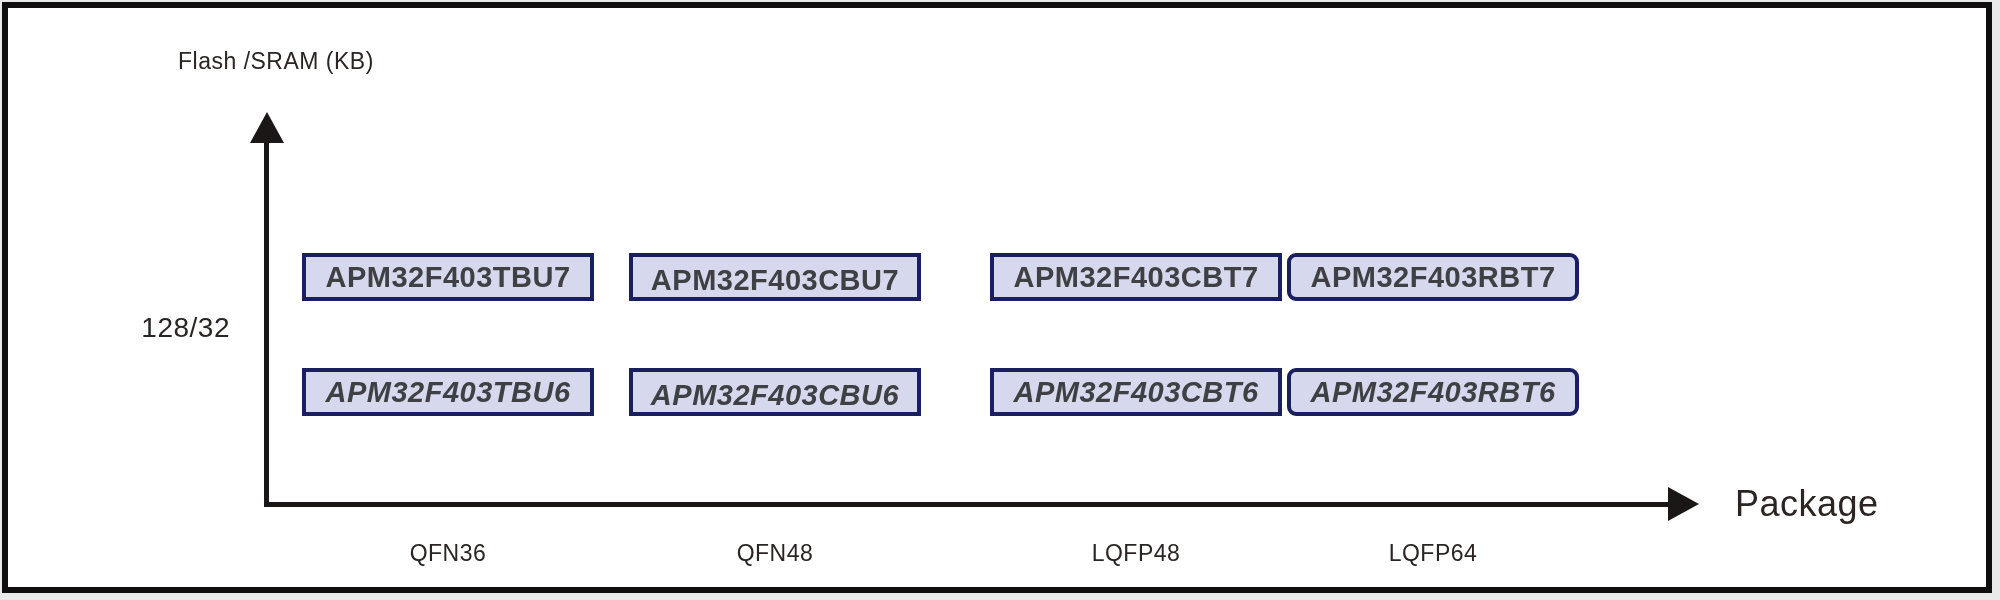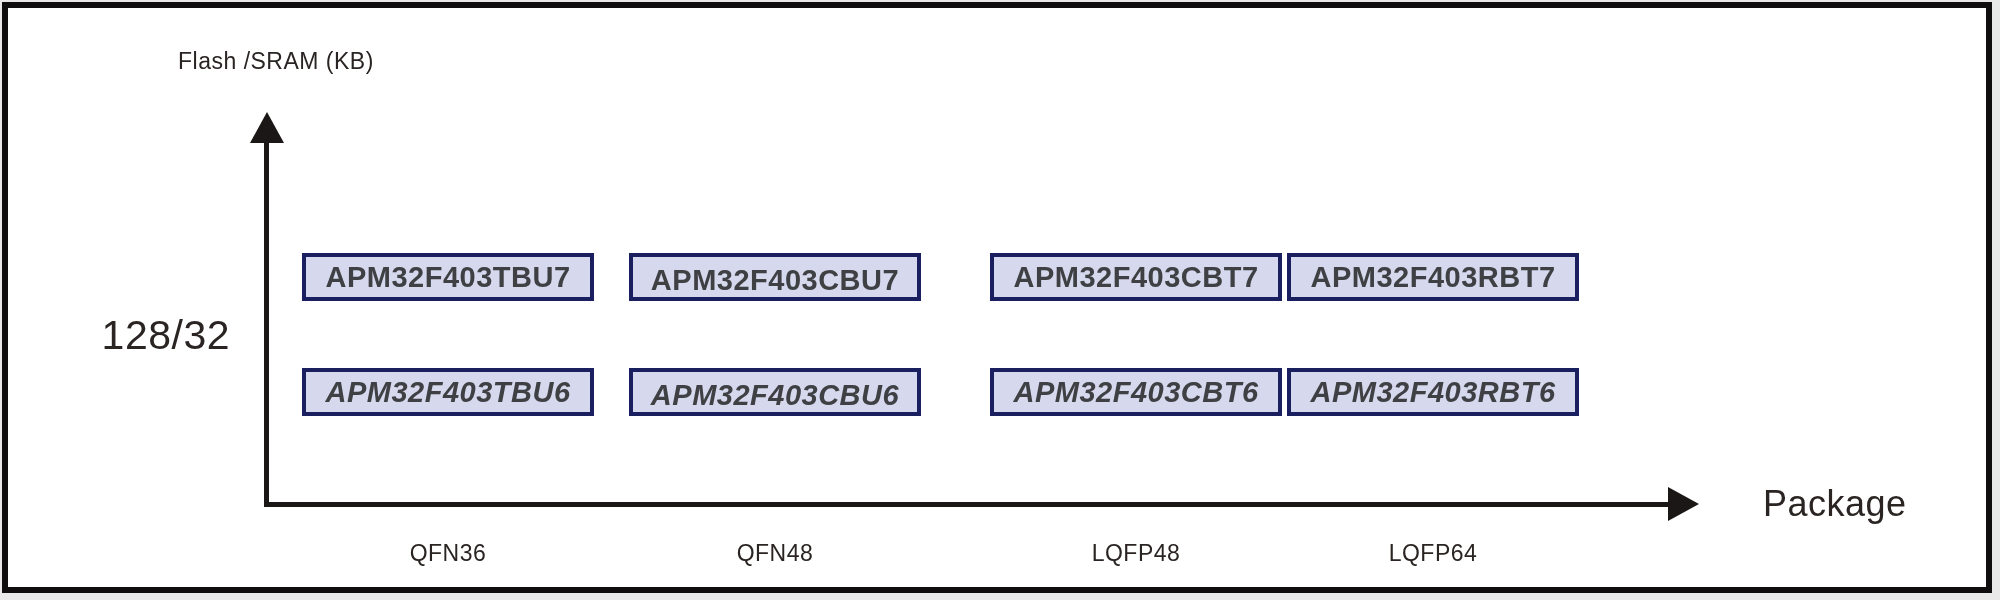--- a/index.html
+++ b/index.html
@@ -51,45 +51,45 @@
   .x-axis-arrow{
     position:absolute;left:1668px;top:487px;
     width:0;height:0;
     border-top:17px solid transparent;
     border-bottom:17px solid transparent;
     border-left:31px solid var(--axis-color);
   }
   .x-axis-label{
     position:absolute;left:1735px;top:483px;
     font-size:36px;color:var(--label-color);
-    letter-spacing:0.5px;white-space:nowrap;margin-left:28px;
+    letter-spacing:0.5px;white-space:nowrap;
   }
   .row-label{
     position:absolute;left:80px;top:312px;width:150px;
-    text-align:right;font-size:41px;color:var(--label-color);
+    text-align:right;font-size:28px;color:var(--label-color);
     letter-spacing:0.5px;
   }
   .part-box{
     position:absolute;
     width:292px;height:48px;
     background:var(--box-fill);
     border:4px solid var(--box-border);
     display:flex;align-items:center;justify-content:center;
   }
   .part-box span{
     font-size:29px;font-weight:700;
     color:var(--box-text);
     letter-spacing:0.5px;white-space:nowrap;
   }
   .tick-label{
     position:absolute;top:540px;width:292px;
     text-align:center;font-size:23px;
     color:var(--label-color);letter-spacing:0.5px;
   }
-  .c0{left:302px;} .c1{left:629px;align-items:flex-end;} .c2{left:946px;margin-left:44px;} .c3{left:1287px;}
+  .c0{left:302px;} .c1{left:629px;align-items:flex-end;} .c2{left:946px;margin-left:44px;} .c3{left:1287px;border-radius:9px;}
   .r0{top:253px;} .r1{top:368px;font-style:italic;}
 </style>
 </head>
 <body>
 
 <div class="frame"></div>
 
 <div class="y-axis-label">Flash /SRAM (KB)</div>
 <div class="y-axis-line"></div>
 <div class="y-axis-arrow"></div>

